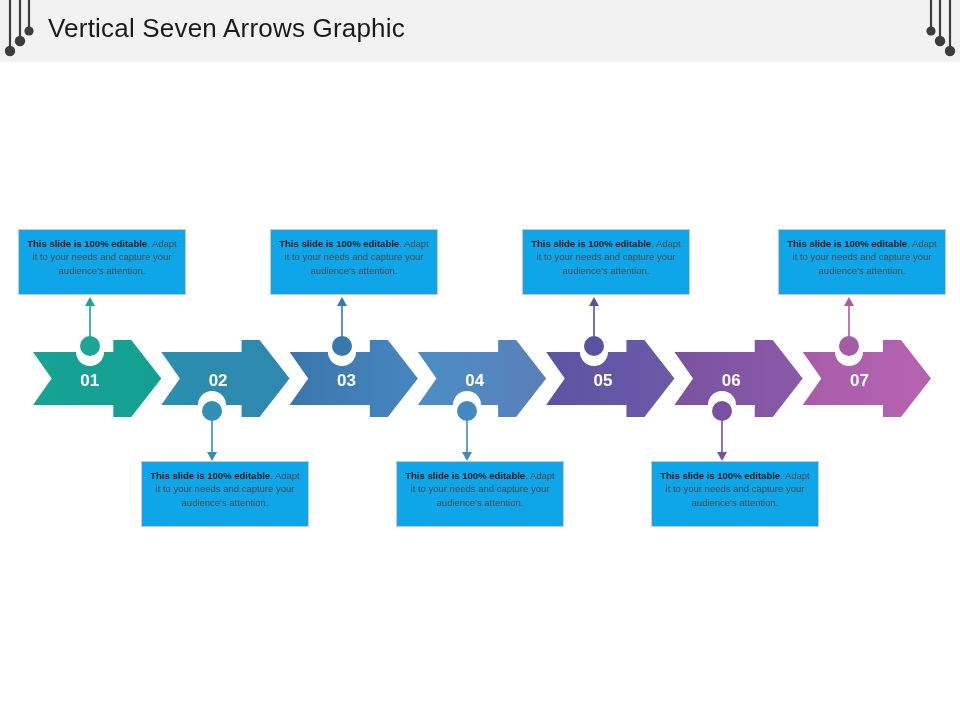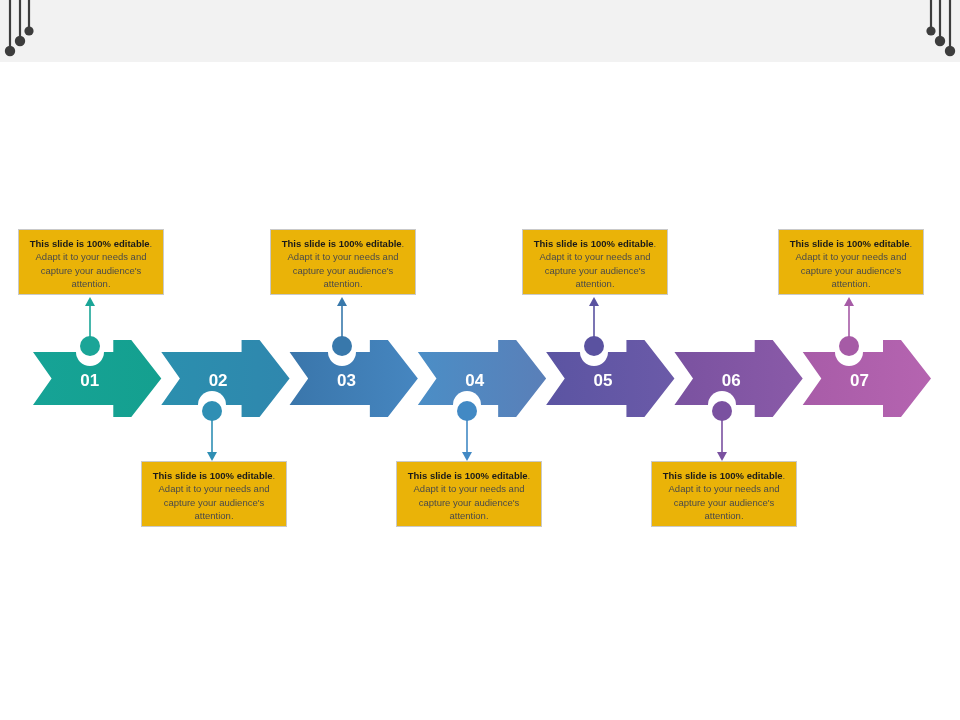--- a/index.html
+++ b/index.html
@@ -52,22 +52,22 @@
     width: 960px;
     height: 720px;
     pointer-events: none;
   }
 
   
   .callout {
     position: absolute;
     box-sizing: border-box;
     border: 1px solid #c9c9c9;
-    background: #eab308;
-    width: 146px;
+    background: #0ea5e9;
+    width: 168px;
     padding: 7px 7px 8px 7px;
     text-align: center;
     font-size: 9.5px;
     line-height: 13.4px;
     color: #4a4a4a;
   }
   .callout .lead {
     font-weight: bold;
     color: #1a1a1a;
   }
@@ -92,20 +92,21 @@
 
   <svg class="header-deco" id="header-deco-right" viewBox="0 0 46 62" xmlns="http://www.w3.org/2000/svg">
     <line x1="38" y1="0" x2="38" y2="50" stroke="#3d3d3d" stroke-width="2.2"></line>
     <circle cx="38" cy="51" r="5.2" fill="#3d3d3d"></circle>
     <line x1="28" y1="0" x2="28" y2="40" stroke="#3d3d3d" stroke-width="2.2"></line>
     <circle cx="28" cy="41" r="5.2" fill="#3d3d3d"></circle>
     <line x1="19" y1="0" x2="19" y2="30" stroke="#3d3d3d" stroke-width="2.2"></line>
     <circle cx="19" cy="31" r="4.6" fill="#3d3d3d"></circle>
   </svg>
 
+  <div id="page-title">Vertical Seven Arrows Graphic</div>
 
   <svg id="arrow-row" viewBox="0 0 960 720" xmlns="http://www.w3.org/2000/svg">
     <defs id="arrow-gradients">
         <linearGradient id="grad0" x1="0%" y1="0%" x2="100%" y2="0%">
           <stop offset="0%" stop-color="#16a396"></stop>
           <stop offset="100%" stop-color="#14a08f"></stop>
         </linearGradient>
         <linearGradient id="grad1" x1="0%" y1="0%" x2="100%" y2="0%">
           <stop offset="0%" stop-color="#2b8fae"></stop>
           <stop offset="100%" stop-color="#2f87ae"></stop>

